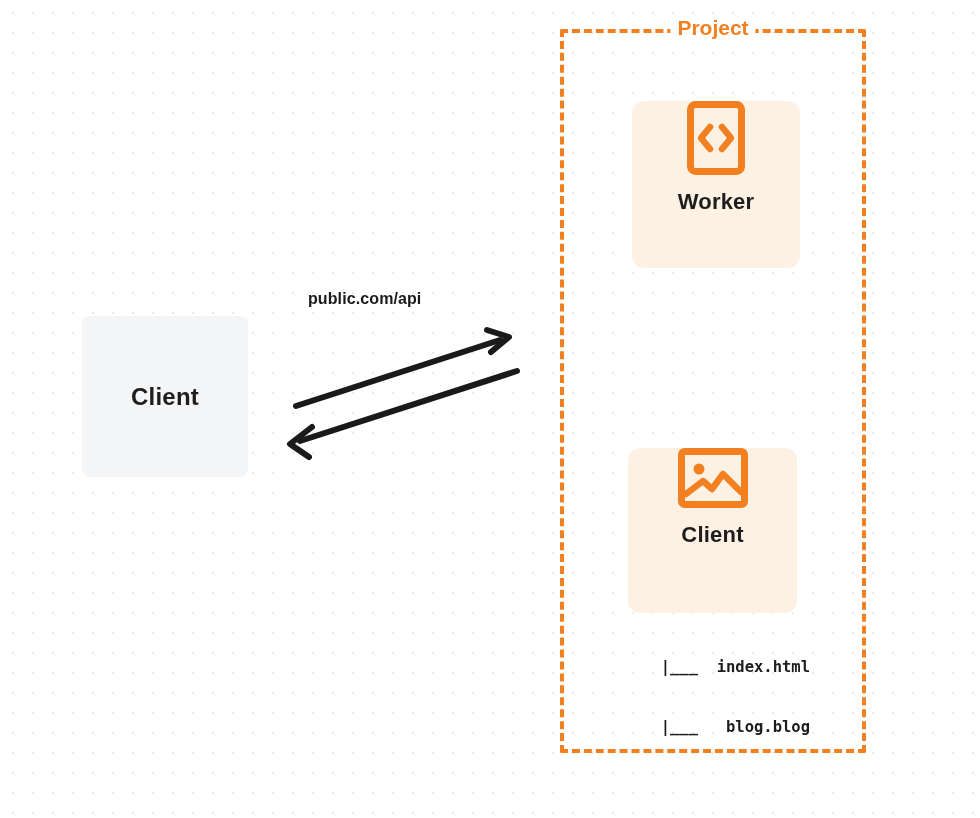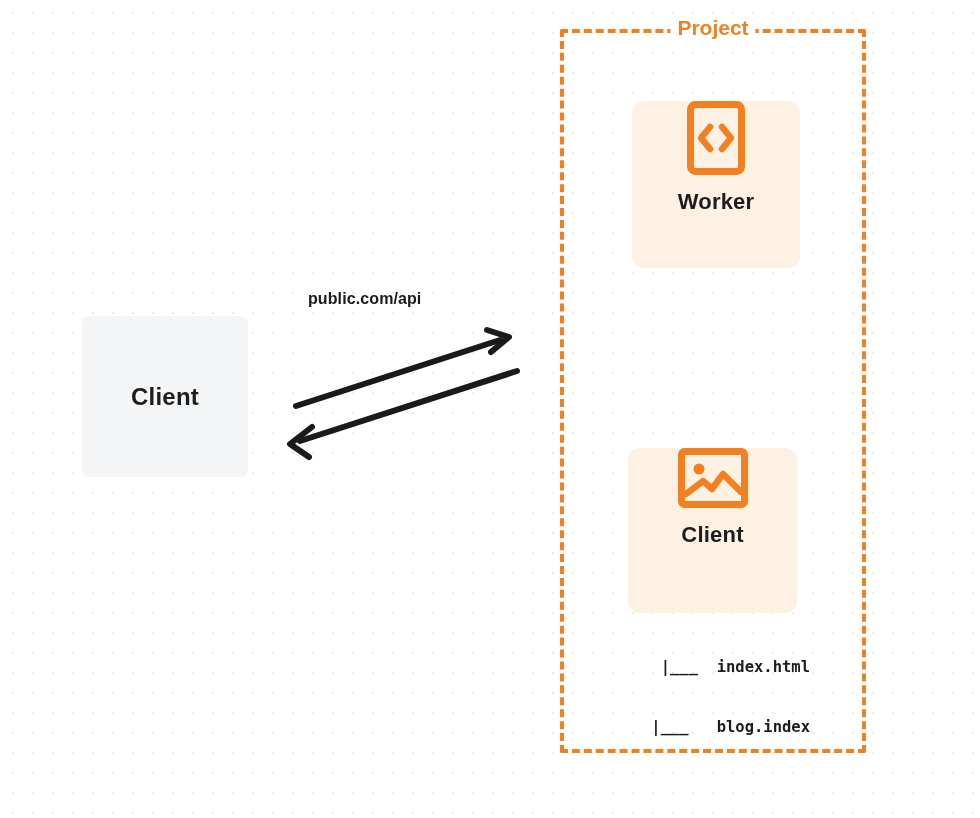--- a/index.html
+++ b/index.html
@@ -185,17 +185,17 @@
         <rect x="3.5" y="3.5" width="63" height="53" rx="3" ry="3" fill="none" stroke="#f38020" stroke-width="7"></rect>
         <circle cx="21" cy="21" r="5.5" fill="#f38020"></circle>
         <polyline points="8,46 25,33 34,41 45,26 63,44" fill="none" stroke="#f38020" stroke-width="6.5" stroke-linecap="round" stroke-linejoin="round"></polyline>
       </svg>
     </span>
     <span class="card-label">Client</span>
   </div>
 
   <div id="asset-file-tree">
     <span class="tree-row">   |___  index.html</span>
-    <span class="tree-row">   |___   blog.index</span>
+    <span class="tree-row">   |___   blog.blog</span>
     
   </div>
 
 </div>
 
 </body></html>

